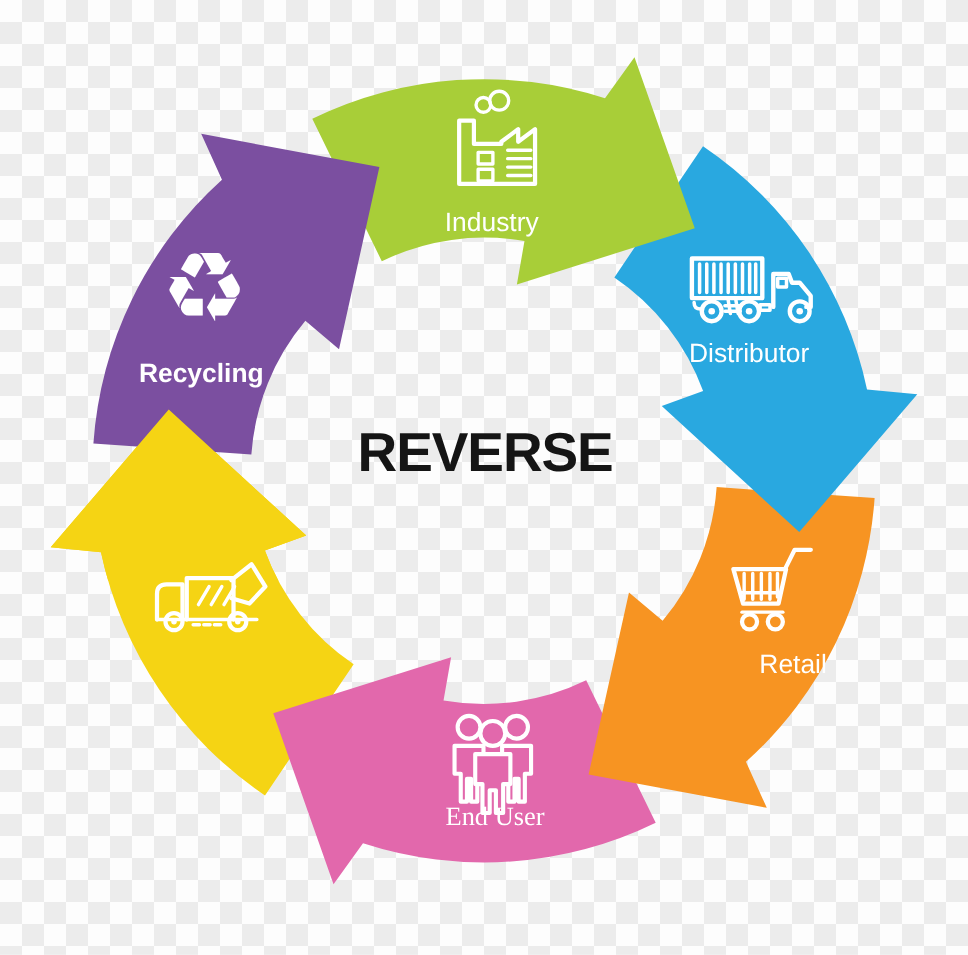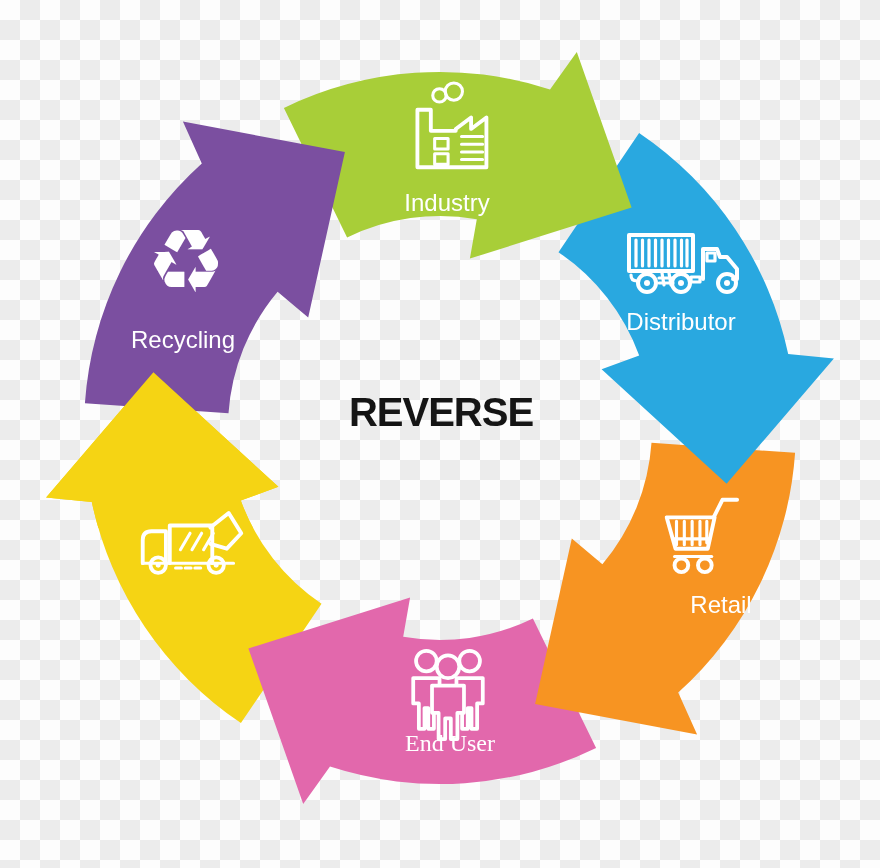--- a/index.html
+++ b/index.html
@@ -9,21 +9,21 @@
   }
   .stage{
     position:relative;width:880px;height:868px;
     background-color:var(--ck-light,#fdfdfd);
     background-image:conic-gradient(var(--ck-dark,#ececec) 25%, var(--ck-light,#fdfdfd) 0 50%, var(--ck-dark,#ececec) 0 75%, var(--ck-light,#fdfdfd) 0);
     background-size:40px 40px;
   }
   svg.arrow-layer{position:absolute;left:0;top:0;}
   .center-title{
     position:absolute;left:441px;top:412px;transform:translate(-50%,-50%);
-    text-align:center;font-weight:700;font-size:40px;line-height:53px;
+    text-align:center;font-weight:700;font-size:50px;line-height:53px;
     letter-spacing:-1px;white-space:nowrap;
   }
   .seg-label{
     position:absolute;transform:translate(-50%,-50%);
     color:#ffffff;font-size:24px;line-height:24px;text-align:center;white-space:nowrap;margin-top:19px;
   }
   .seg-label.two-line{line-height:23px;}
   .icon-block{position:absolute;transform:translate(-50%,-50%);}
   .icon-block svg{display:block;}
   .glyph-icon{
@@ -121,15 +121,15 @@
       <circle class="lineart" cx="24" cy="66" r="8"></circle>
         <circle cx="24" cy="66" r="2.6" fill="#fff"></circle>
       <circle class="lineart" cx="84" cy="66" r="8"></circle>
         <circle cx="84" cy="66" r="2.6" fill="#fff"></circle>
     </svg>
   </div>
 
   <div class="icon-block" style="left:186px;top:262px;">
     <div class="glyph-icon">♻</div>
   </div>
-  <div class="seg-label" style="left:183px;top:321px;">Recycling</div>
+  <div class="seg-label" style="left:183px;top:321px;font-weight:bold;">Recycling</div>
 
 </div>
 
 </body></html>

